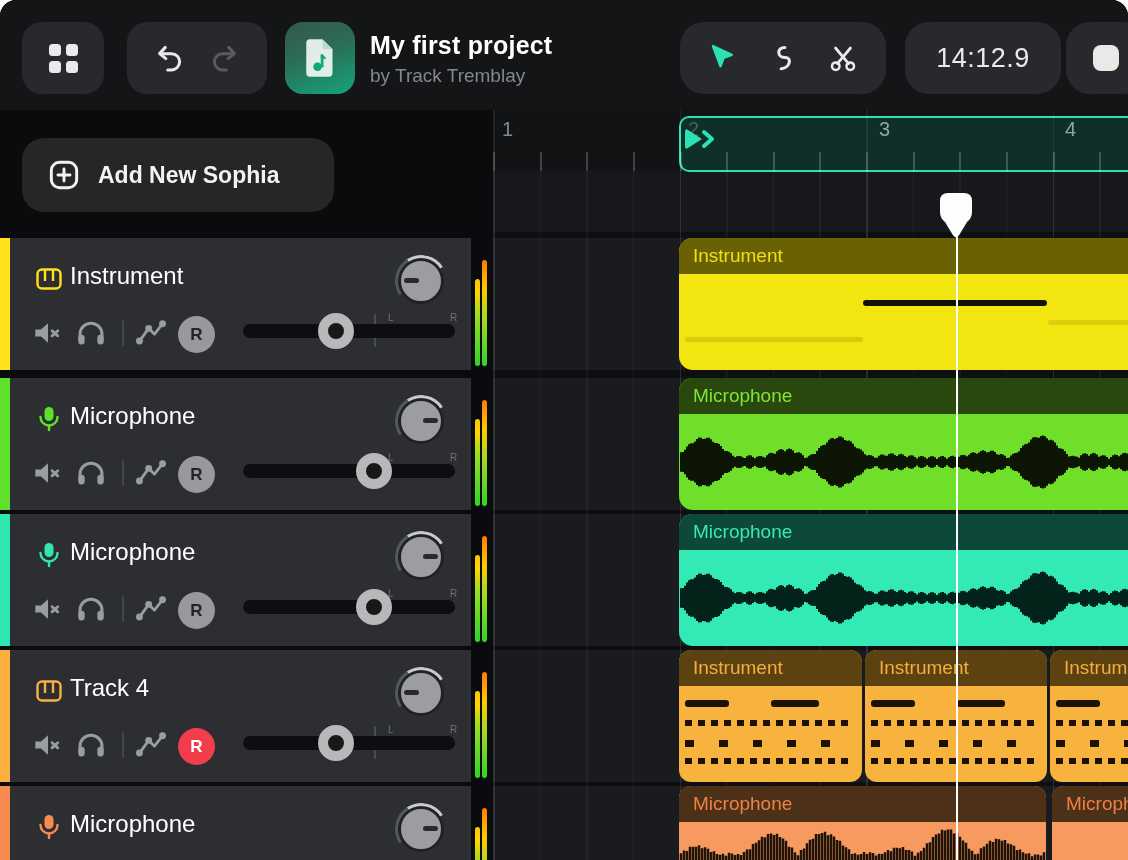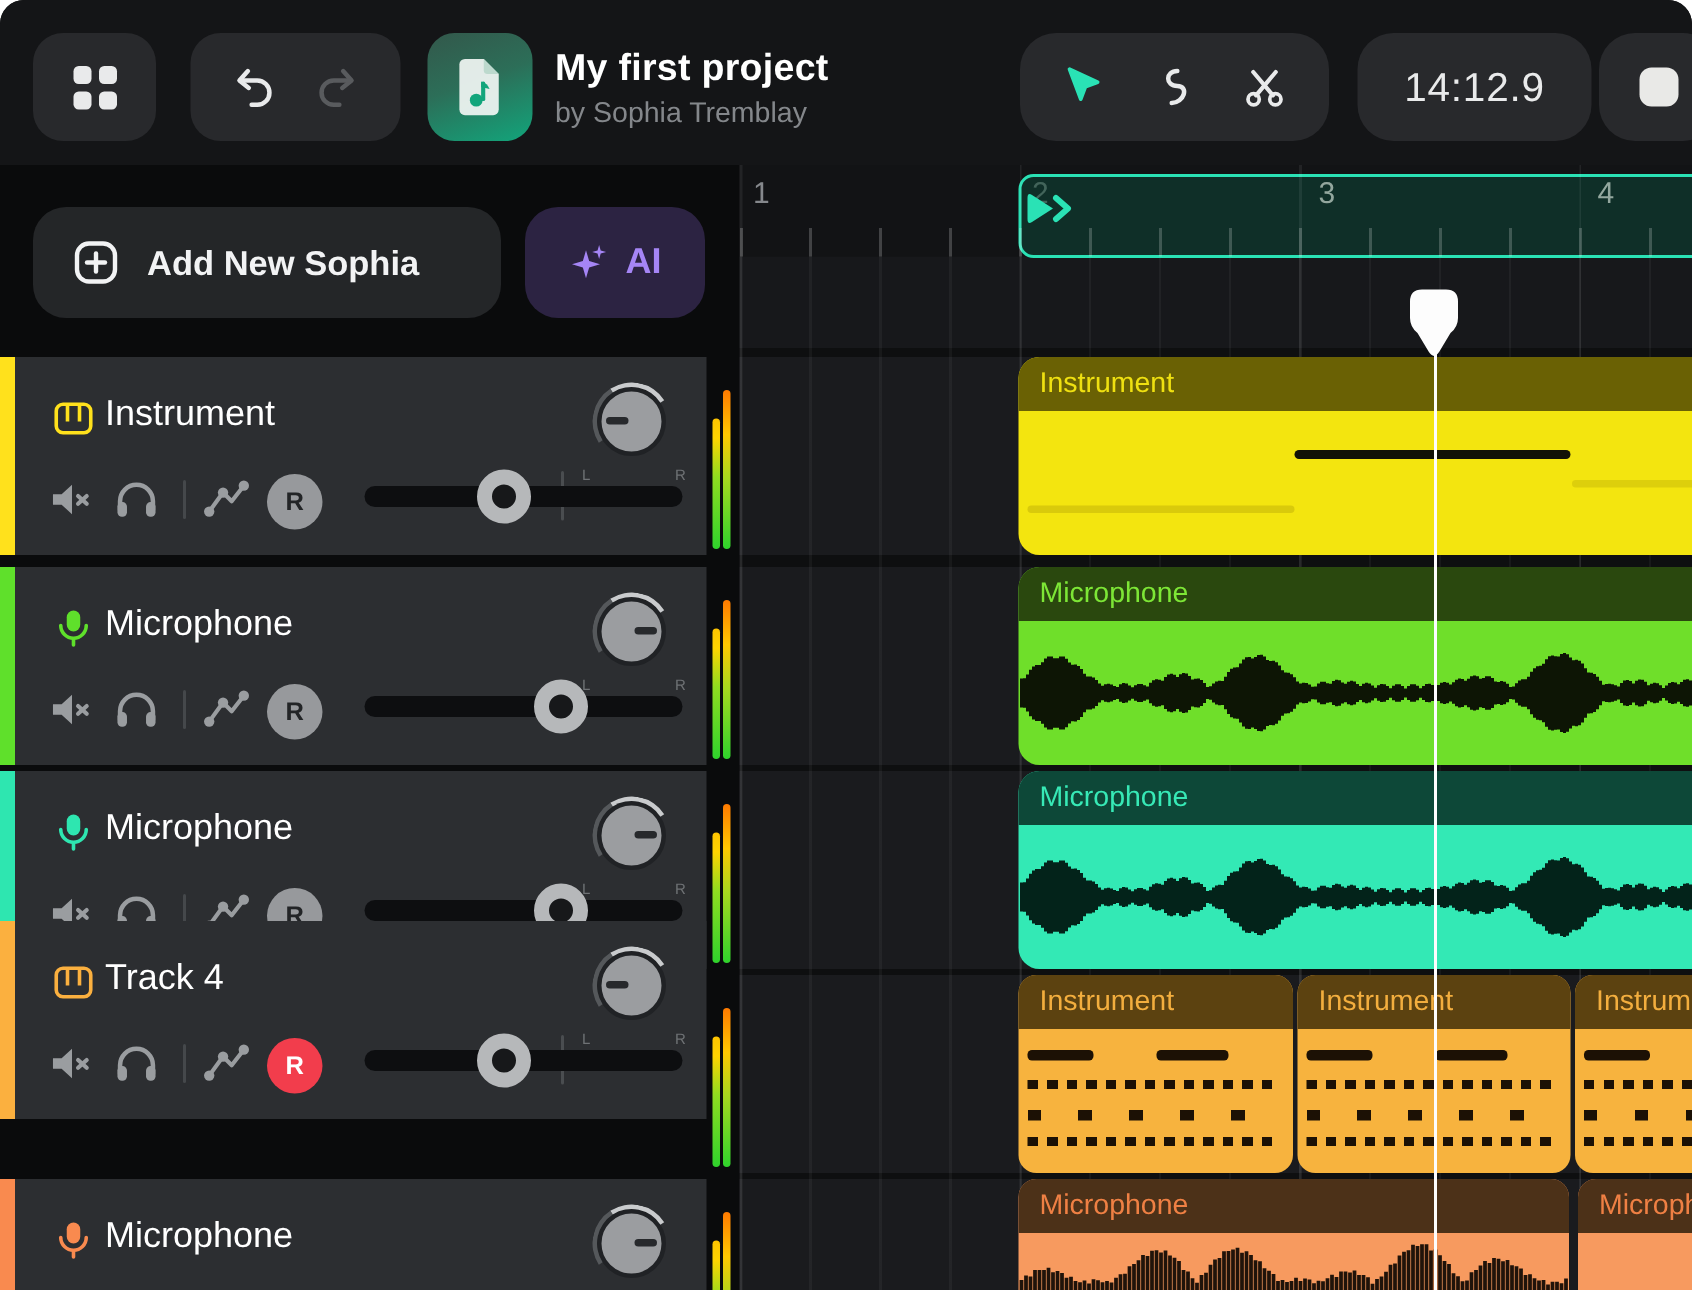--- a/index.html
+++ b/index.html
@@ -125,21 +125,21 @@
     <div class="abs" id="proj-icon">
       <svg width="36" height="40" viewBox="0 0 28 32">
         <path d="M6 1 h10 l8 8 v19 a3 3 0 0 1 -3 3 H6 a3 3 0 0 1 -3 -3 V4 a3 3 0 0 1 3 -3 z" fill="#f2f6f4" opacity="0.92"></path>
         <path d="M16 1 l8 8 h-6 a2 2 0 0 1 -2 -2 z" fill="#bcd9cd"></path>
         <circle cx="12" cy="23" r="3.4" fill="#12a57b"></circle>
         <rect x="14.6" y="13" width="2.2" height="10.5" rx="1" fill="#12a57b"></rect>
         <path d="M14.6 13 q3.5 1 4.5 4 l-4.5 -1 z" fill="#12a57b"></path>
       </svg>
     </div>
     <div class="abs" id="title">My first project</div>
-    <div class="abs" id="subtitle">by Sophia Tremblay</div>
+    <div class="abs" id="subtitle">by Track Tremblay</div>
 
     <div class="abs hbtn" id="tools">
       <svg width="30" height="30" viewBox="0 0 24 24">
         <path d="M4 2.5 L19 9.5 L12.5 11.8 L10 18.5 Z" fill="#2ae2b5" stroke="#2ae2b5" stroke-width="2" stroke-linejoin="round"></path>
       </svg>
       <svg width="30" height="30" viewBox="0 0 24 24">
         <path d="M13.5 3.5 C7 3.5 7 11.5 13.5 11.5 S 17 20.5 10.5 20.5" fill="none" stroke="#e9eaeb" stroke-width="2.4" stroke-linecap="round"></path>
       </svg>
       <svg width="30" height="30" viewBox="0 0 24 24">
         <line x1="6" y1="4" x2="16.5" y2="16.5" stroke="#e9eaeb" stroke-width="2.2" stroke-linecap="round"></line>
@@ -157,27 +157,20 @@
   </div>
 
   <div class="abs" id="sidepanel">
     <div class="abs" id="add-track">
       <svg width="32" height="32" viewBox="0 0 24 24">
         <rect x="2.5" y="2.5" width="19" height="19" rx="6" fill="none" stroke="#f2f3f4" stroke-width="2.2"></rect>
         <line x1="12" y1="7.5" x2="12" y2="16.5" stroke="#f2f3f4" stroke-width="2.2" stroke-linecap="round"></line>
         <line x1="7.5" y1="12" x2="16.5" y2="12" stroke="#f2f3f4" stroke-width="2.2" stroke-linecap="round"></line>
       </svg>
       <span>Add New Sophia</span>
-    </div>
-    <div class="abs" id="ai-btn">
-      <svg width="28" height="28" viewBox="0 0 24 24">
-        <path d="M10 5 L11.8 11.2 L18 13 L11.8 14.8 L10 21 L8.2 14.8 L2 13 L8.2 11.2 Z" fill="#a585f5"></path>
-        <path d="M17.5 2 L18.4 5.1 L21.5 6 L18.4 6.9 L17.5 10 L16.6 6.9 L13.5 6 L16.6 5.1 Z" fill="#a585f5"></path>
-      </svg>
-      <span>AI</span>
     </div>
   </div>
 
   <div id="trackrows">
       <div class="abs trow" style="top: 238px;">
     <div class="abs strip" style="background: rgb(255, 225, 28);"></div>
     <svg class="abs ticon t-piano" viewBox="0 0 26 26" style="color: rgb(255, 225, 28);">
       <rect x="1.5" y="3.5" width="23" height="19" rx="4.5" fill="none" stroke="currentColor" stroke-width="2.4"></rect>
       <line x1="9" y1="3.5" x2="9" y2="15" stroke="currentColor" stroke-width="2.4"></line>
       <line x1="17" y1="3.5" x2="17" y2="15" stroke="currentColor" stroke-width="2.4"></line>
@@ -288,21 +281,21 @@
       <circle cx="3" cy="20" r="3" fill="#9a9da0"></circle>
       <circle cx="11" cy="9" r="3" fill="#9a9da0"></circle>
       <circle cx="23" cy="5" r="3" fill="#9a9da0"></circle>
     </svg>
     <div class="abs recbtn">R</div>
 
     <div class="abs stick"></div>
     <div class="abs slider"></div>
     <div class="abs shandle" style="left: 356.44px;"></div>
   </div>
-      <div class="abs trow" style="top: 614px; text-align: right;">
+      <div class="abs trow" style="top: 650px; text-align: right;">
     <div class="abs strip" style="background: rgb(251, 176, 63);"></div>
     <svg class="abs ticon t-piano" viewBox="0 0 26 26" style="color: rgb(251, 176, 63);">
       <rect x="1.5" y="3.5" width="23" height="19" rx="4.5" fill="none" stroke="currentColor" stroke-width="2.4"></rect>
       <line x1="9" y1="3.5" x2="9" y2="15" stroke="currentColor" stroke-width="2.4"></line>
       <line x1="17" y1="3.5" x2="17" y2="15" stroke="currentColor" stroke-width="2.4"></line>
     </svg>
 
     <div class="abs tname">Track 4</div>
 
     <div class="abs knob left">

